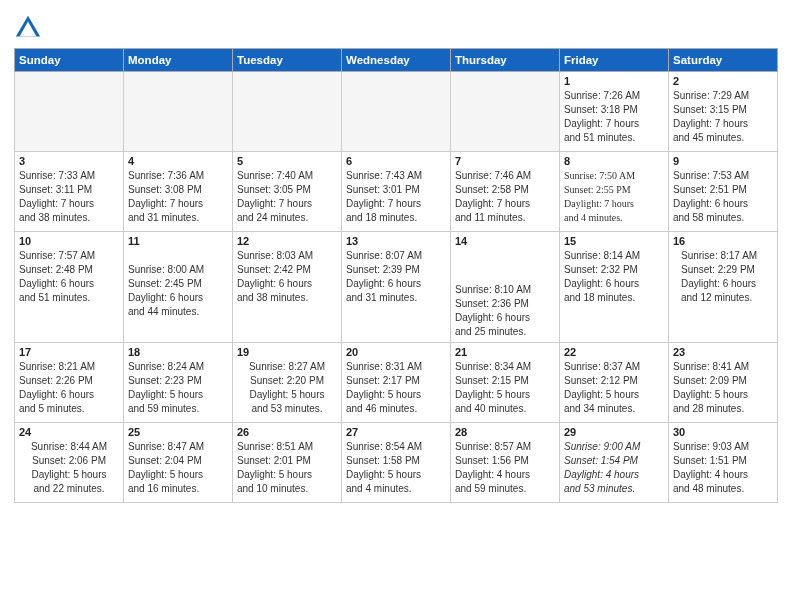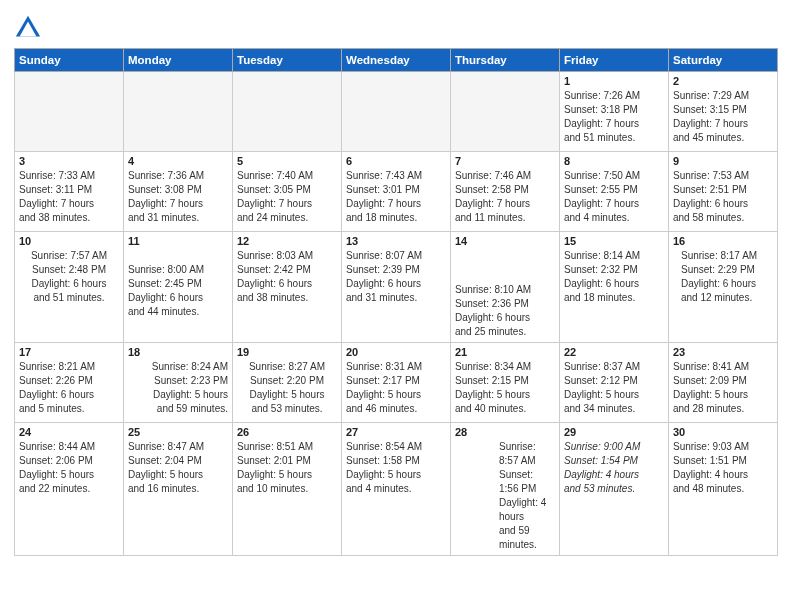--- a/index.html
+++ b/index.html
@@ -187,37 +187,37 @@
           </td>
           <td>
             <div class="day-num">7</div>
             <div class="day-info" style="white-space: pre-line;">Sunrise: 7:46 AM
 Sunset: 2:58 PM
 Daylight: 7 hours
 and 11 minutes.</div>
           </td>
           <td>
             <div class="day-num">8</div>
-            <div class="day-info" style="white-space: pre-line;">Sunrise: 7:50 AM
+            <div class="day-info" style="white-space: pre-line; font-family: Liberation Serif, serif;">Sunrise: 7:50 AM
 Sunset: 2:55 PM
 Daylight: 7 hours
 and 4 minutes.</div>
           </td>
           <td>
             <div class="day-num">9</div>
             <div class="day-info" style="white-space: pre-line;">Sunrise: 7:53 AM
 Sunset: 2:51 PM
 Daylight: 6 hours
 and 58 minutes.</div>
           </td>
         </tr>
         <tr>
           <td>
             <div class="day-num">10</div>
-            <div class="day-info" style="white-space: pre-line; text-align: center;">Sunrise: 7:57 AM
+            <div class="day-info" style="white-space: pre-line;">Sunrise: 7:57 AM
 Sunset: 2:48 PM
 Daylight: 6 hours
 and 51 minutes.</div>
           </td>
           <td>
             <div class="day-num">11</div>
             <div class="day-info" style="white-space: pre-line; margin-top: 16px;">Sunrise: 8:00 AM
 Sunset: 2:45 PM
 Daylight: 6 hours
 and 44 minutes.</div>
@@ -261,21 +261,21 @@
         <tr>
           <td>
             <div class="day-num">17</div>
             <div class="day-info" style="white-space: pre-line;">Sunrise: 8:21 AM
 Sunset: 2:26 PM
 Daylight: 6 hours
 and 5 minutes.</div>
           </td>
           <td>
             <div class="day-num">18</div>
-            <div class="day-info" style="white-space: pre-line; text-align: right;">Sunrise: 8:24 AM
+            <div class="day-info" style="white-space: pre-line;">Sunrise: 8:24 AM
 Sunset: 2:23 PM
 Daylight: 5 hours
 and 59 minutes.</div>
           </td>
           <td>
             <div class="day-num">19</div>
             <div class="day-info" style="white-space: pre-line; text-align: center;">Sunrise: 8:27 AM
 Sunset: 2:20 PM
 Daylight: 5 hours
 and 53 minutes.</div>
@@ -305,21 +305,21 @@
             <div class="day-num">23</div>
             <div class="day-info" style="white-space: pre-line;">Sunrise: 8:41 AM
 Sunset: 2:09 PM
 Daylight: 5 hours
 and 28 minutes.</div>
           </td>
         </tr>
         <tr>
           <td>
             <div class="day-num">24</div>
-            <div class="day-info" style="white-space: pre-line;">Sunrise: 8:44 AM
+            <div class="day-info" style="white-space: pre-line; text-align: center;">Sunrise: 8:44 AM
 Sunset: 2:06 PM
 Daylight: 5 hours
 and 22 minutes.</div>
           </td>
           <td>
             <div class="day-num">25</div>
             <div class="day-info" style="white-space: pre-line;">Sunrise: 8:47 AM
 Sunset: 2:04 PM
 Daylight: 5 hours
 and 16 minutes.</div>
@@ -333,21 +333,21 @@
           </td>
           <td>
             <div class="day-num">27</div>
             <div class="day-info" style="white-space: pre-line;">Sunrise: 8:54 AM
 Sunset: 1:58 PM
 Daylight: 5 hours
 and 4 minutes.</div>
           </td>
           <td>
             <div class="day-num">28</div>
-            <div class="day-info" style="white-space: pre-line; margin-left: 44px;">Sunrise: 8:57 AM
+            <div class="day-info" style="white-space: pre-line;">Sunrise: 8:57 AM
 Sunset: 1:56 PM
 Daylight: 4 hours
 and 59 minutes.</div>
           </td>
           <td>
             <div class="day-num">29</div>
             <div class="day-info" style="white-space: pre-line; font-style: italic;">Sunrise: 9:00 AM
 Sunset: 1:54 PM
 Daylight: 4 hours
 and 53 minutes.</div>

